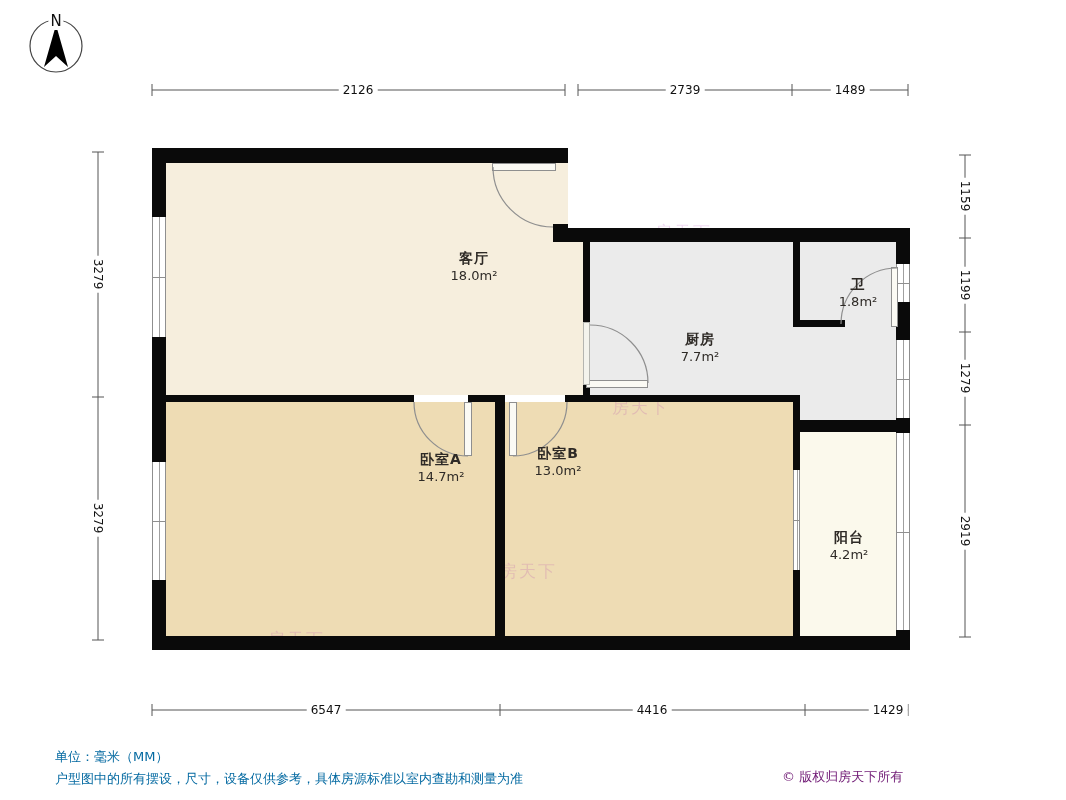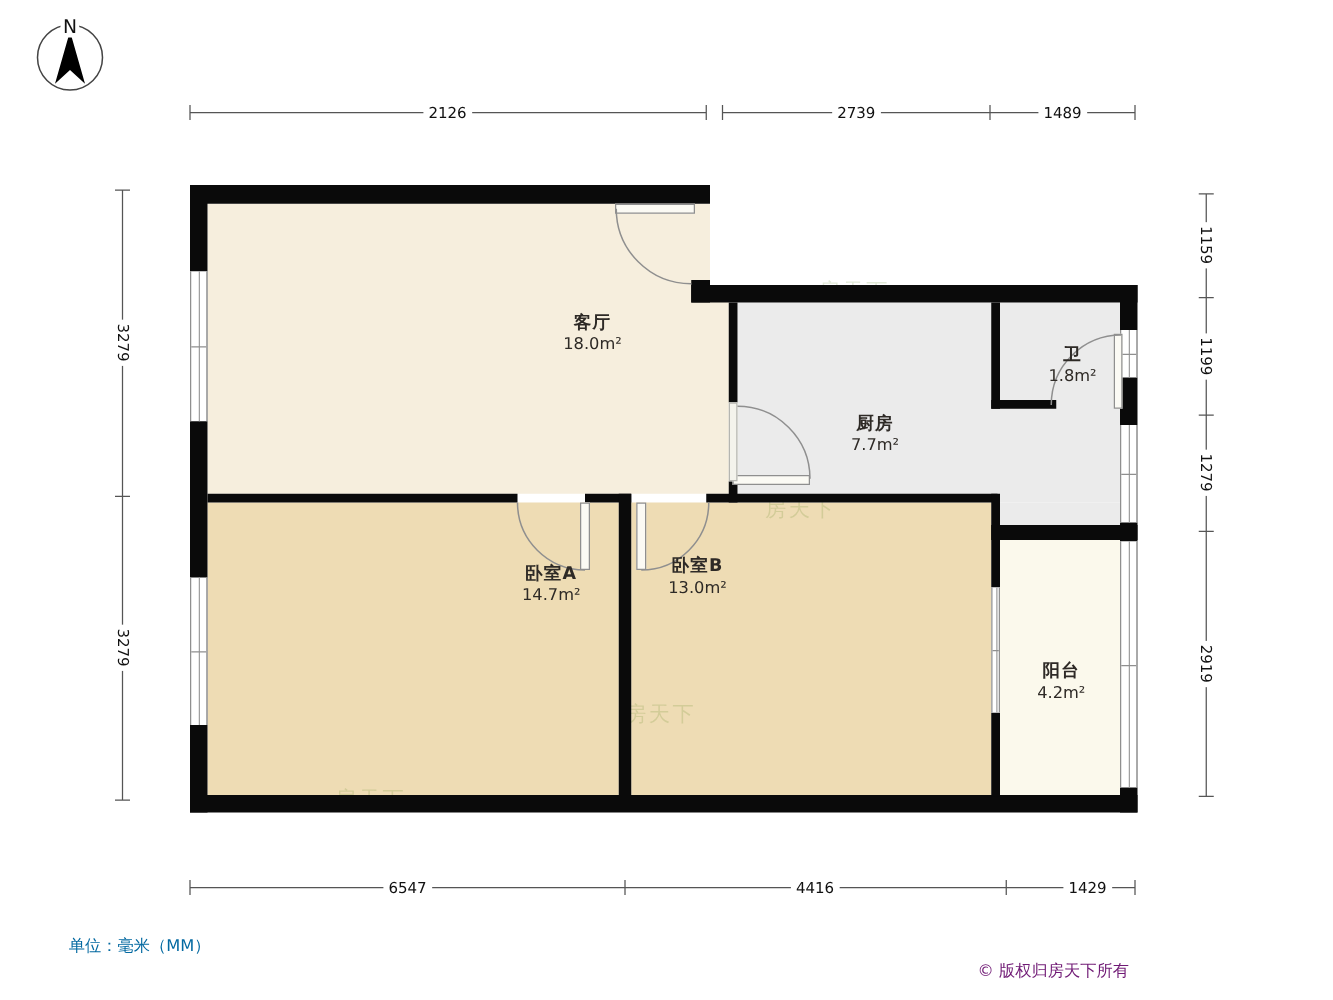--- a/index.html
+++ b/index.html
@@ -16,21 +16,21 @@
   .jamb{position:absolute;background:#f4f3ec;border:1px solid #b5b5b0;box-sizing:border-box;}
   svg.overlay{position:absolute;left:0;top:0;pointer-events:none;}
   .arc{fill:none;stroke:#8f8f8f;stroke-width:1.2;}
   .dimline{stroke:#555;stroke-width:1;}
   .room-label{position:absolute;transform:translate(-50%,-50%);text-align:center;color:#2e2a26;line-height:1.25;white-space:nowrap;}
   .room-label .rname{font-size:14px;font-weight:600;letter-spacing:1px;}
   .room-label .rarea{font-size:13px;font-weight:500;text-align:right;}
   .dimlabel{position:absolute;transform:translate(-50%,-50%);background:#fff;padding:0 4px;font-size:12px;color:#111;white-space:nowrap;}
   .dimlabel.vert{transform:translate(-50%,-50%) rotate(90deg);padding:0 3px;}
   .compass-n{position:absolute;transform:translate(-50%,0);font-size:15px;color:#111;background:#fff;padding:0 2px;}
-  .wm{position:absolute;font-size:17px;color:#4d7c0f;opacity:0.16;letter-spacing:2px;white-space:nowrap;}
+  .wm{position:absolute;font-size:17px;color:#a21caf;opacity:0.16;letter-spacing:2px;white-space:nowrap;}
   .footer-text{position:absolute;font-size:13px;color:#0369a1;white-space:nowrap;}
   .copyright{color:#701a75;}
 </style>
 </head>
 <body>
 
 <div id="canvas">
 
   <div class="floor" style="left: 166px; top: 163px; width: 417px; height: 232px; background: rgb(246, 238, 221);"></div>
   <div class="outside" style="left:568px;top:140px;width:342px;height:88px;"></div>
@@ -99,21 +99,21 @@
   </svg>
 
   <span class="compass-n" style="left:56px;top:12px;">N</span>
 
   <span class="dimlabel" style="left:358px;top:90px;">2126</span>
   <span class="dimlabel" style="left:685px;top:90px;">2739</span>
   <span class="dimlabel" style="left:850px;top:90px;">1489</span>
 
   <span class="dimlabel" style="left:326px;top:710px;">6547</span>
   <span class="dimlabel" style="left:652px;top:710px;">4416</span>
-  <span class="dimlabel" style="left:870px;top:710px;text-align:right;">1429</span>
+  <span class="dimlabel" style="left:888px;top:710px;text-align:right;">1429</span>
 
   <span class="dimlabel vert" style="left:98px;top:274px;">3279</span>
   <span class="dimlabel vert" style="left:98px;top:518px;">3279</span>
 
   <span class="dimlabel vert" style="left:965px;top:196px;">1159</span>
   <span class="dimlabel vert" style="left:965px;top:285px;">1199</span>
   <span class="dimlabel vert" style="left:965px;top:378px;">1279</span>
   <span class="dimlabel vert" style="left:965px;top:531px;">2919</span>
 
   <div class="room-label" style="left:474px;top:243px;margin-top:24px;">
@@ -135,15 +135,16 @@
   <div class="room-label" style="left:558px;top:462px;">
     <div class="rname">卧室B</div>
     <div class="rarea">13.0m²</div>
   </div>
   <div class="room-label" style="left:849px;top:546px;">
     <div class="rname">阳台</div>
     <div class="rarea">4.2m²</div>
   </div>
 
   <span class="footer-text" style="left:55px;top:748px;">单位：毫米（MM）</span>
+  <span class="footer-text" style="left:55px;top:770px;">户型图中的所有摆设，尺寸，设备仅供参考，具体房源标准以室内查勘和测量为准</span>
   <span class="footer-text copyright" style="left:782px;top:768px;">© 版权归房天下所有</span>
 
 </div>
 
 </body></html>

